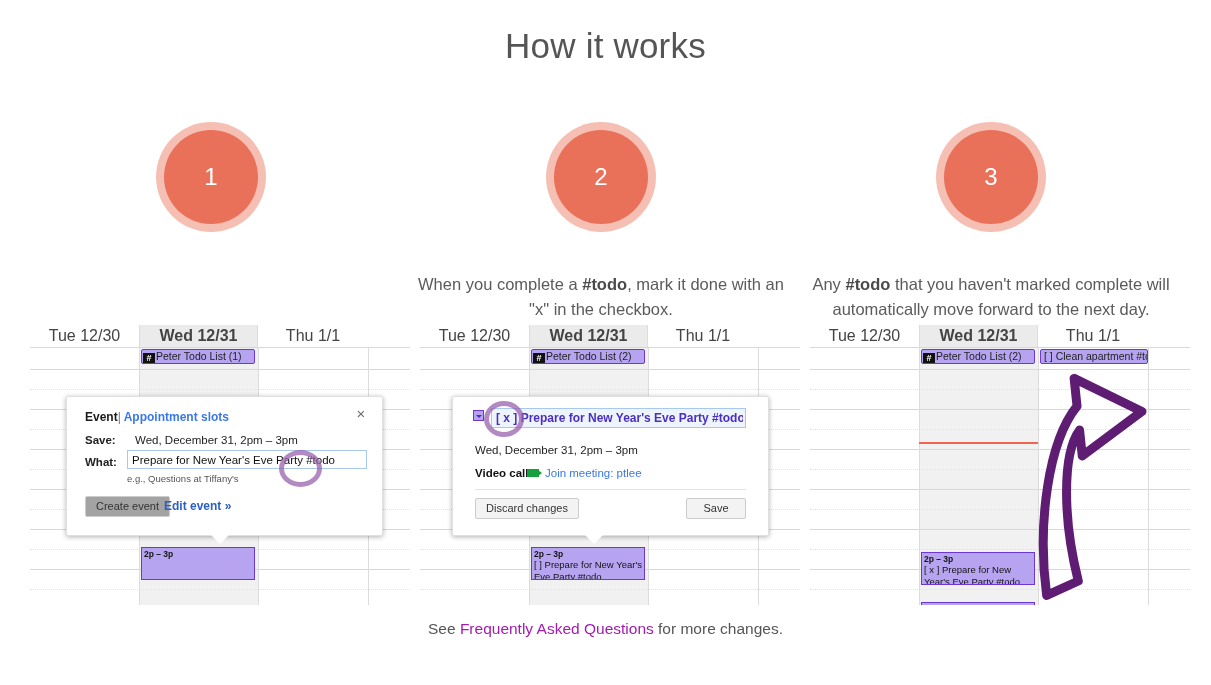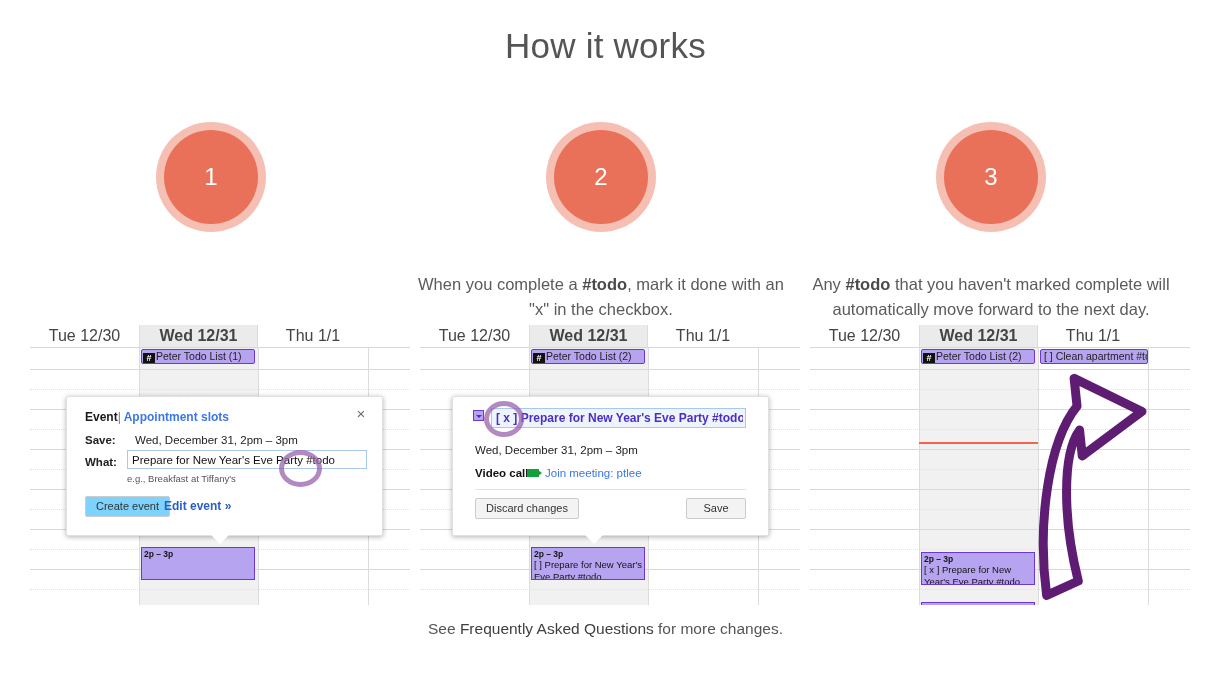--- a/index.html
+++ b/index.html
@@ -119,21 +119,21 @@
   .d1 .what-lbl{top:59px;}
   .d1 .what-input{
     position:absolute;left:60px;top:53px;width:240px;height:19px;
     border:1px solid #a9c8ef;box-sizing:border-box;background:#fff;
     font-size:11.5px;line-height:17px;color:#111;padding-left:4px;
     font-family:"Liberation Sans",sans-serif;
   }
   .d1 .hint{left:60px;top:76px;font-size:9.5px;color:#555;}
   .d1 .btn{
     position:absolute;left:18px;top:99px;height:21px;padding:0 10px;
-    background:#7dd3fc;border:1px solid #ccc;border-radius:2px;
+    background:#a3a3a3;border:1px solid #ccc;border-radius:2px;
     font-size:11px;line-height:19px;color:#333;cursor:pointer;
     font-family:"Liberation Sans",sans-serif;
   }
   .d1 .editlink{position:absolute;left:97px;top:102px;font-size:12px;font-weight:700;color:#2b5fc4;text-decoration:none;}
 
   
   .d2{left:452px;top:396px;width:315px;height:138px;}
   .d2 .tail{left:132px;}
   .d2 .titleinput{
     position:absolute;left:38px;top:11px;width:255px;height:20px;
@@ -180,21 +180,21 @@
   .ring2{left:484px;top:401px;width:30px;height:26px;}
 
   
   .arrow{position:absolute;left:1020px;top:355px;z-index:25;}
 
   
   .footer{
     position:absolute;left:0;top:620px;width:1211px;text-align:center;
     font-size:15.5px;color:#555;
   }
-  .footer a{color:#404040;text-decoration:none;}
+  .footer a{color:#a21caf;text-decoration:none;}
 </style>
 </head>
 <body>
 
 <div class="page">
 
   <div class="page-title">How it works</div>
 
   <div class="col col-1">
     <div class="badge-wrap">
@@ -329,21 +329,21 @@
   </svg>
 
   <div class="bubble d1">
     <div class="tail"></div>
     <div class="row title"><span>Event</span><span class="sep">|</span> <a href="#">Appointment slots</a></div>
     <div class="close">×</div>
     <div class="row lbl when-lbl">Save:</div>
     <div class="row when-val">Wed, December 31, 2pm – 3pm</div>
     <div class="row lbl what-lbl">What:</div>
     <input class="what-input" type="text" value="Prepare for New Year's Eve Party #todo" style="">
-    <div class="row hint">e.g., Breakfast at Tiffany's</div>
+    <div class="row hint">e.g., Questions at Tiffany's</div>
     <button class="btn">Create event</button>
     <a class="editlink" href="#">Edit event »</a>
   </div>
   <div class="hl-ring ring1"></div>
 
   <div class="bubble d2">
     <div class="tail"></div>
     <div class="sqicon"></div>
     <input class="titleinput" type="text" value="[ x ] Prepare for New Year's Eve Party #todo" style="">
     <div class="when">Wed, December 31, 2pm – 3pm</div>

